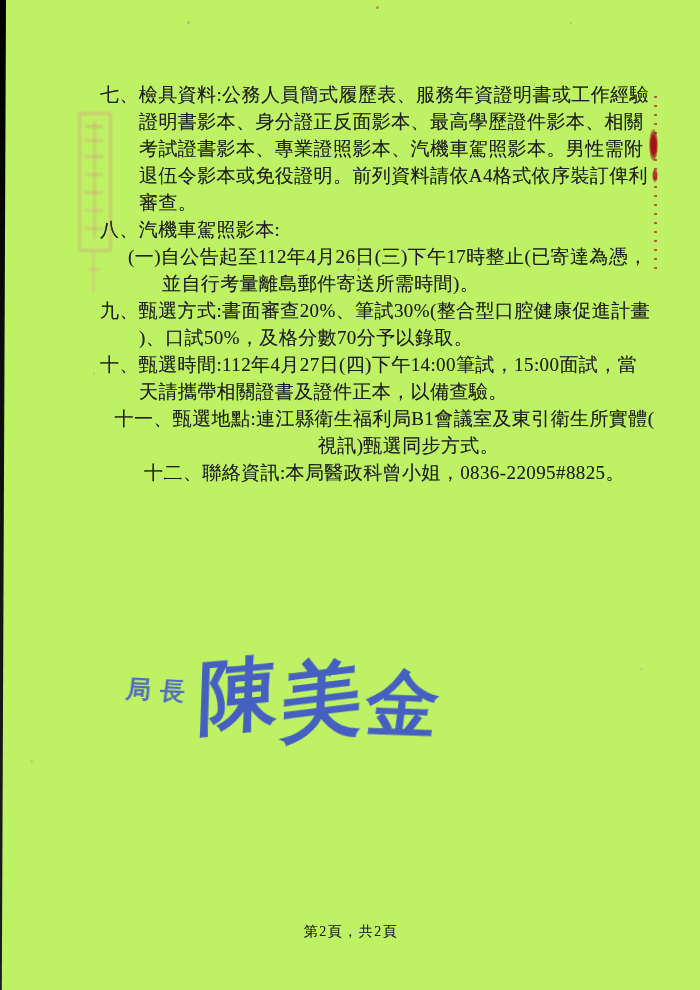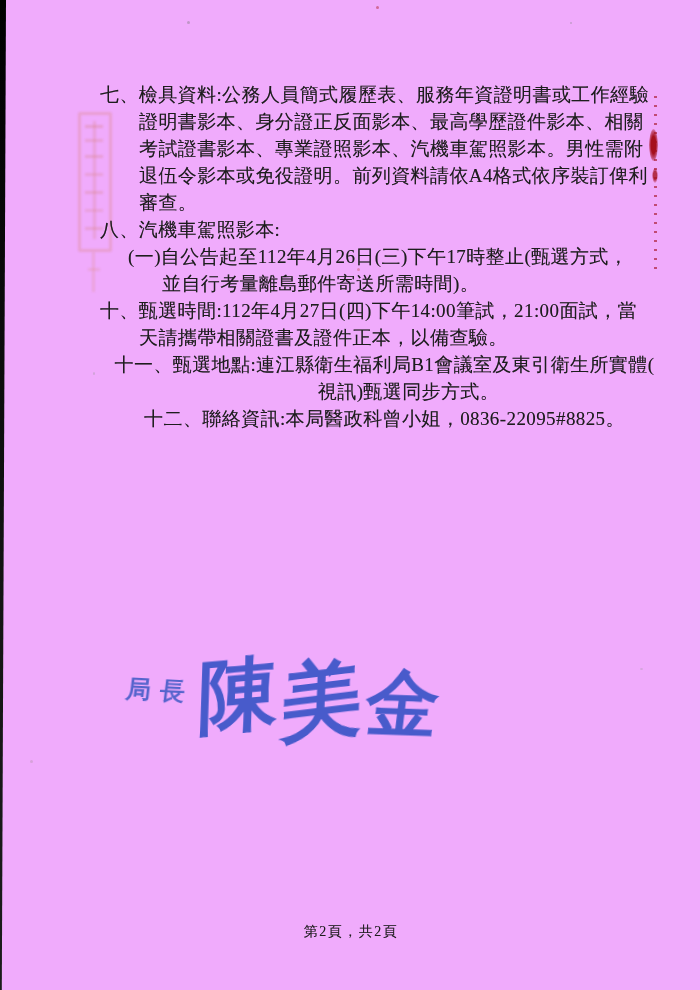--- a/index.html
+++ b/index.html
@@ -1,19 +1,19 @@
 <!DOCTYPE html>
 <html><head>
 <meta charset="utf-8">
 <style>
   html,body { margin:0; padding:0; }
   body { background:#e8e8e8; font-family:"Liberation Serif","DejaVu Serif",serif; }
   .page {
     position:relative; width:700px; height:990px; margin:0 auto;
-    background:#f0abfc; overflow:hidden;
+    background:#bef264; overflow:hidden;
   }
   
   .scan-edge {
     position:absolute; left:0; top:0; width:6px; height:990px;
     background:linear-gradient(to bottom,#000 0%,#141414 60%,#1c1c1c 100%);
     clip-path:polygon(0 0,100% 0,30% 100%,0 100%);
   }
   
   .stamp {
     position:absolute; left:78px; top:112px; width:34px; height:140px;
@@ -113,25 +113,27 @@
 
   <div class="content">
     <p class="item hang2">七、檢具資料:公務人員簡式履歷表、服務年資證明書或工作經驗
 證明書影本、身分證正反面影本、最高學歷證件影本、相關
 考試證書影本、專業證照影本、汽機車駕照影本。男性需附
 退伍令影本或免役證明。前列資料請依A4格式依序裝訂俾利
 審查。</p>
 
     <p class="item hang2">八、汽機車駕照影本:</p>
     <div class="subitems">
-      <p class="sub">(一)自公告起至112年4月26日(三)下午17時整止(甄選方式，
+      <p class="sub">(一)自公告起至112年4月26日(三)下午17時整止(已寄達為憑，
 並自行考量離島郵件寄送所需時間)。</p>
     </div>
 
-    <p class="item hang2">十、甄選時間:112年4月27日(四)下午14:00筆試，21:00面試，當
+    <p class="item hang2">九、甄選方式:書面審查20%、筆試30%(整合型口腔健康促進計畫
+)、口試50%，及格分數70分予以錄取。</p>
+    <p class="item hang2">十、甄選時間:112年4月27日(四)下午14:00筆試，15:00面試，當
 天請攜帶相關證書及證件正本，以備查驗。</p>
     <p class="item hang11">十一、甄選地點:連江縣衛生福利局B1會議室及東引衛生所實體(
 視訊)甄選同步方式。</p>
     <p class="item hang12">十二、聯絡資訊:本局醫政科曾小姐，0836-22095#8825。</p>
   </div>
 
   <div class="signature">
     <span class="sig-title">局長</span>
     <span class="sig-name">
       <span class="sig-c1">陳</span>

